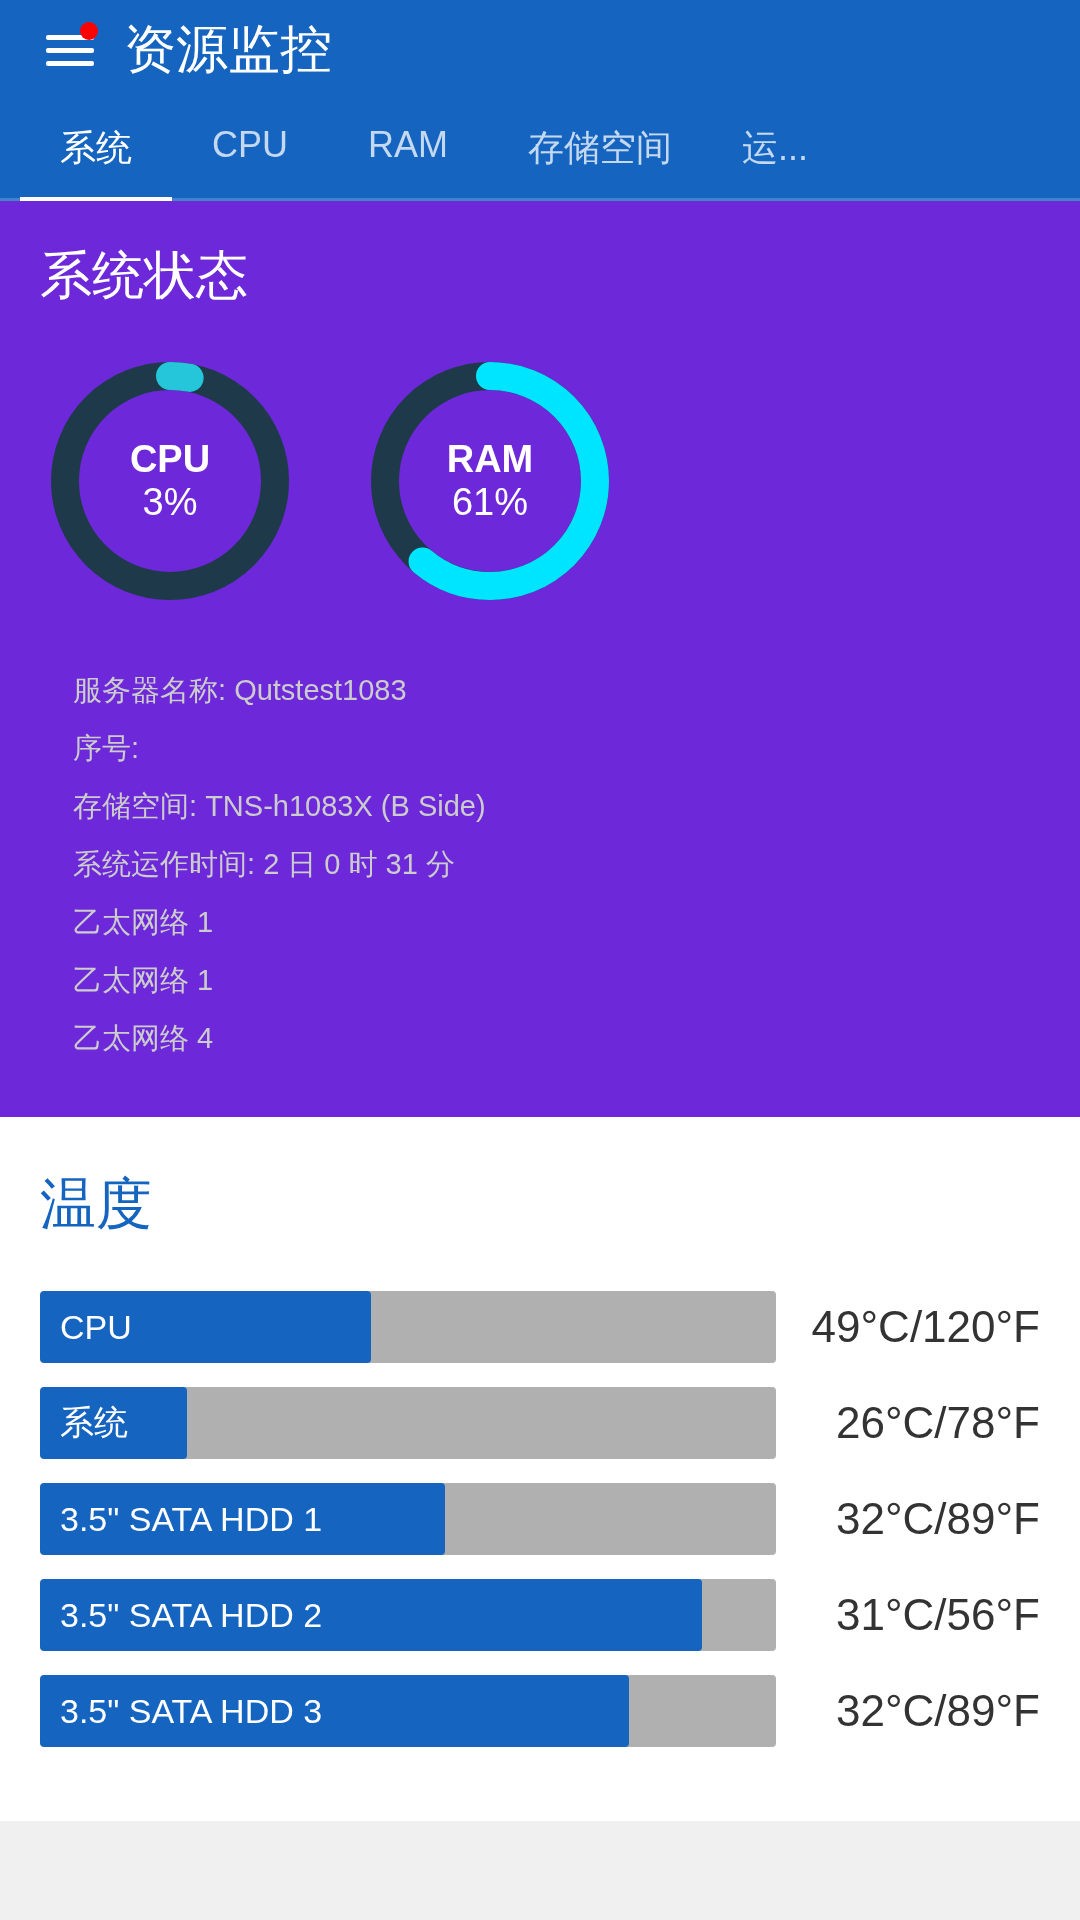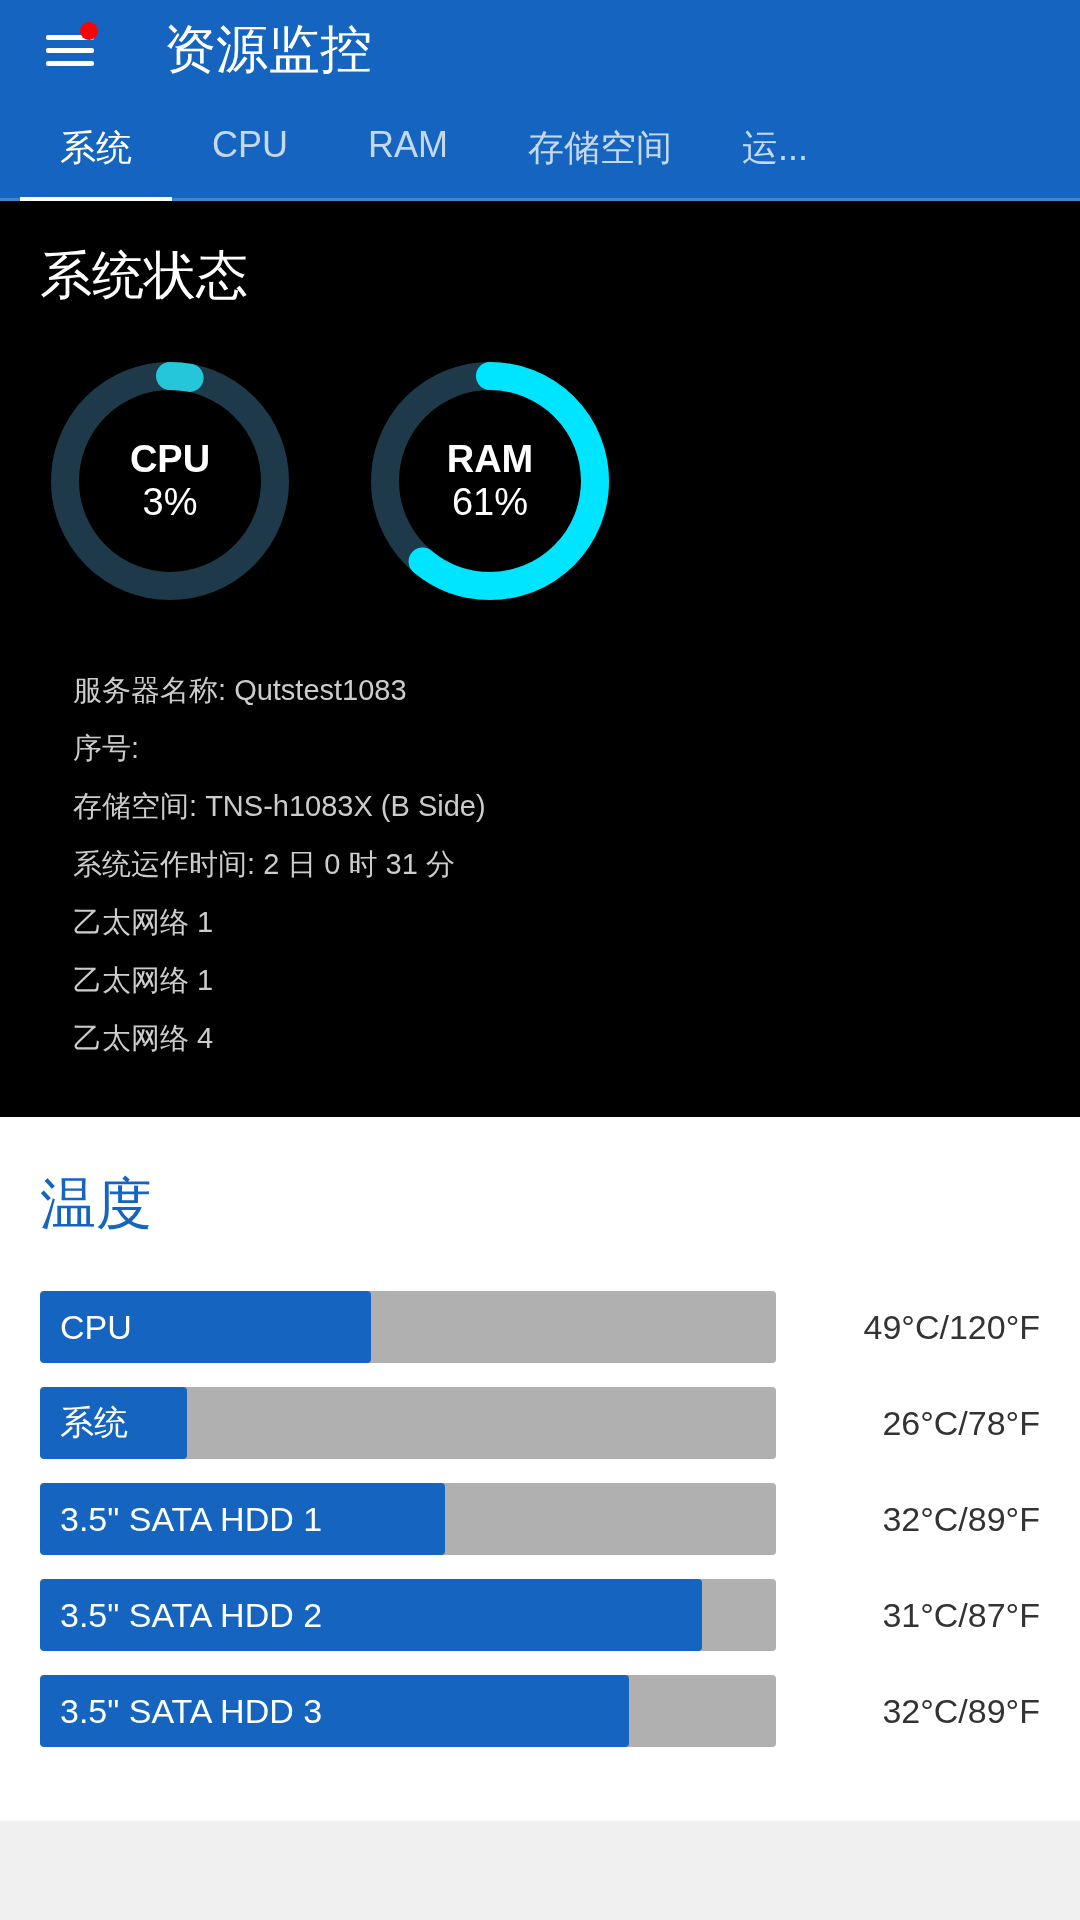--- a/index.html
+++ b/index.html
@@ -12,21 +12,21 @@
       overflow-x: hidden;
     }
 
     
     .header {
       background: #1565C0;
       height: 100px;
       display: flex;
       align-items: center;
       padding: 0 40px;
-      gap: 64px;
+      gap: 24px;
     }
     .menu-icon {
       position: relative;
       width: 60px;
       height: 60px;
       display: flex;
       align-items: center;
       justify-content: center;
     }
     .hamburger {
@@ -77,21 +77,21 @@
       border-bottom: 4px solid white;
     }
     .tab-more {
       color: rgba(255,255,255,0.75);
       font-size: 36px;
       padding: 24px 30px;
     }
 
     
     .system-status {
-      background: #000000;
+      background: #6d28d9;
       padding: 40px 40px 50px;
     }
     .section-title {
       color: white;
       font-size: 52px;
       font-weight: 500;
       margin-bottom: 40px;
     }
 
     .gauges-row {
@@ -184,21 +184,21 @@
       padding-left: 20px;
     }
     .temp-bar-label {
       color: white;
       font-size: 34px;
       font-weight: 500;
       white-space: nowrap;
     }
     .temp-value {
       color: #333;
-      font-size: 34px;
+      font-size: 44px;
       min-width: 240px;
       text-align: right;
     }
   </style>
 </head>
 <body>
 
 <div class="header">
   <div class="menu-icon">
     <div class="hamburger">
@@ -299,21 +299,21 @@
           </div>
         </div>
         <span class="temp-value">32°C/89°F</span>
       </div>
       <div class="temp-row">
         <div class="temp-bar-container">
           <div class="temp-bar-fill" style="width: 90%; background: rgb(21, 101, 192);">
             <span class="temp-bar-label">3.5" SATA HDD 2</span>
           </div>
         </div>
-        <span class="temp-value">31°C/87°F</span>
+        <span class="temp-value">31°C/56°F</span>
       </div>
       <div class="temp-row">
         <div class="temp-bar-container">
           <div class="temp-bar-fill" style="width: 80%; background: rgb(21, 101, 192);">
             <span class="temp-bar-label">3.5" SATA HDD 3</span>
           </div>
         </div>
         <span class="temp-value">32°C/89°F</span>
       </div>
     </div>

